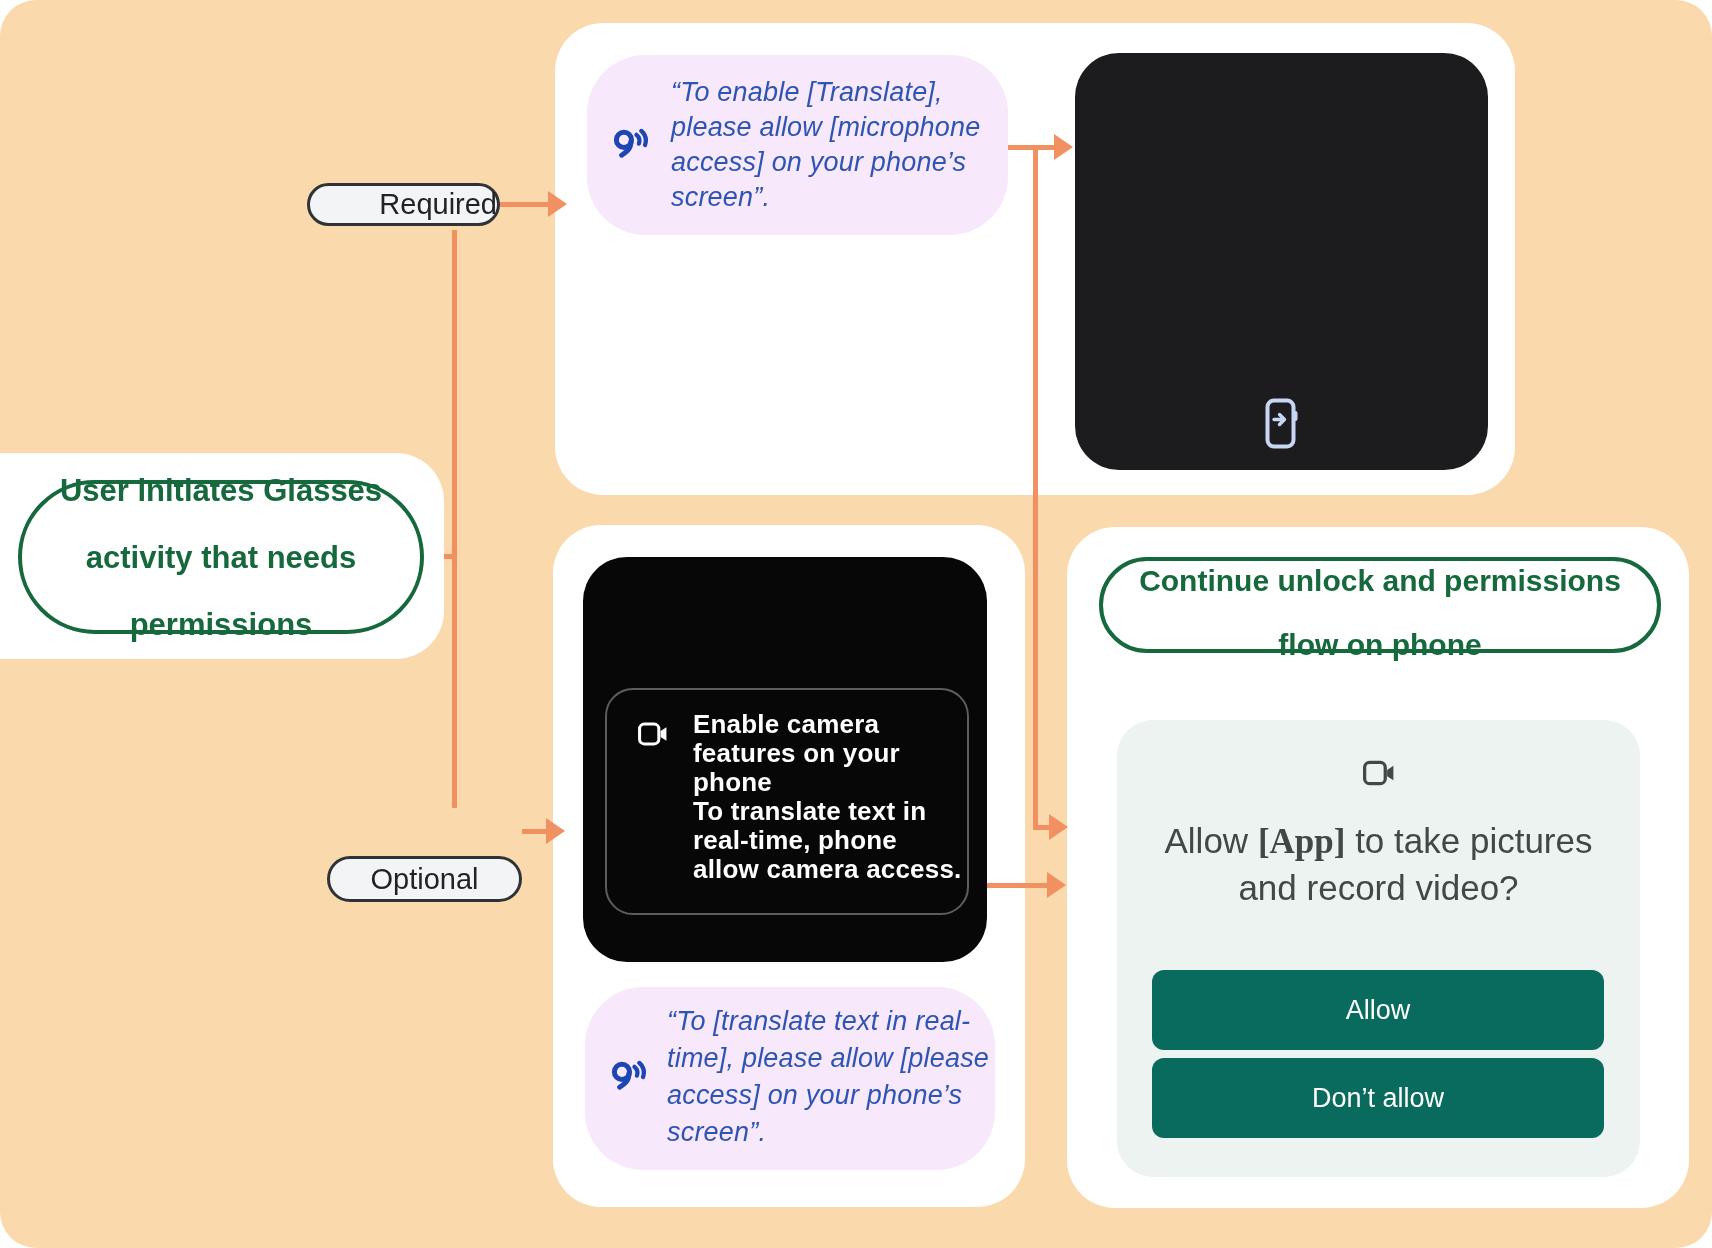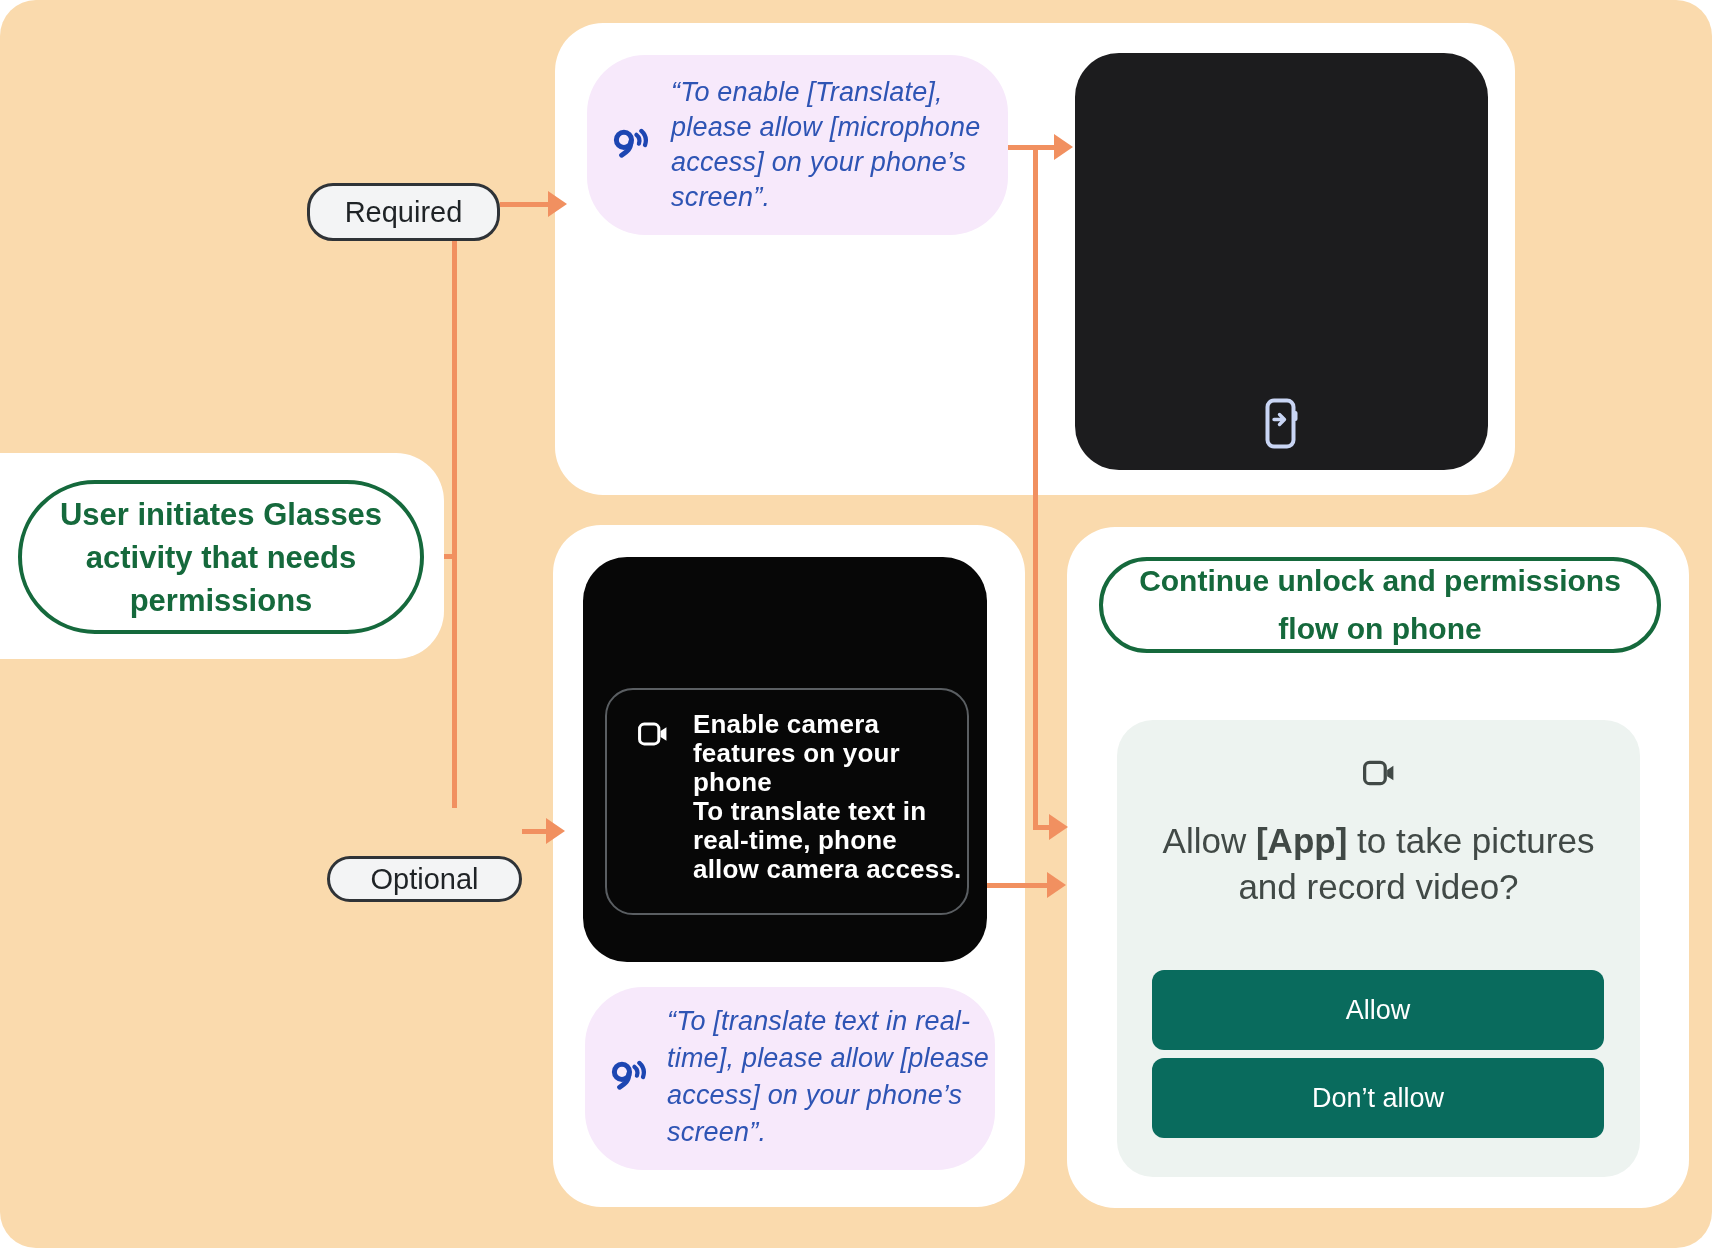--- a/index.html
+++ b/index.html
@@ -37,41 +37,41 @@
       background:var(--screen-black);border-radius:44px;}
   .hud-box{position:absolute;left:22px;top:131px;width:364px;height:227px;
       border:2px solid #5A5E62;border-radius:28px;}
   .hud-box .cam{position:absolute;left:28px;top:30px;width:36px;height:28px;color:#fff;}
   .hud-text{position:absolute;left:86px;top:20px;font-size:26px;font-weight:600;
       color:#fff;line-height:29px;white-space:nowrap;letter-spacing:.2px;}
 
   
   .gpill{position:absolute;background:#fff;border:4.5px solid var(--green);
       display:flex;flex-direction:column;align-items:center;justify-content:center;
-      text-align:center;color:var(--green);font-weight:bold;}
+      text-align:center;color:var(--green);font-weight:bold;gap:24px;}
   .gpill-left{left:68px;top:27px;width:406px;height:154px;border-radius:80px;
       font-size:31px;line-height:43px;}
   .gpill-right{left:32px;top:30px;width:562px;height:96px;border-radius:64px;
       font-size:30px;line-height:40px;justify-content:space-between;}
 
   
   .lpill{position:absolute;background:var(--pill-bg);border:3px solid var(--pill-border);
       border-radius:26px;display:flex;align-items:center;justify-content:center;
       font-size:29px;font-weight:500;color:#1F2326;}
-  .lpill-required{left:307px;top:183px;width:193px;height:58px;}
+  .lpill-required{left:307px;top:183px;width:193px;height:43px;justify-content:flex-end;}
   .lpill-optional{left:327px;top:808px;width:195px;height:46px;margin-top:48px;}
 
   
   .dialog{position:absolute;left:50px;top:193px;width:523px;height:457px;
       background:var(--dialog-bg);border-radius:36px;}
   .dialog .cam{position:absolute;left:50%;top:38px;transform:translateX(-50%);
       width:38px;height:30px;color:var(--dialog-text);}
   .dialog-title{position:absolute;left:50%;top:98px;transform:translateX(-50%);
       width:492px;text-align:center;font-size:35px;line-height:46px;color:var(--dialog-text);}
-  .dialog-title .app{font-weight:bold;}
+  .dialog-title .app{font-weight:bold;font-family:Liberation Serif, serif;}
   .dbtn{position:absolute;left:35px;width:452px;height:80px;background:var(--teal);
       border:none;border-radius:12px;color:#fff;font-size:27px;font-weight:500;
       font-family:inherit;display:flex;align-items:center;justify-content:center;cursor:pointer;}
   .dbtn-allow{top:250px;}
   .dbtn-dont{top:338px;}
 
   
   .fline{position:absolute;background:var(--orange);}
   .ahead{position:absolute;width:0;height:0;border-top:13px solid transparent;
       border-bottom:13px solid transparent;border-left:19px solid var(--orange);}

